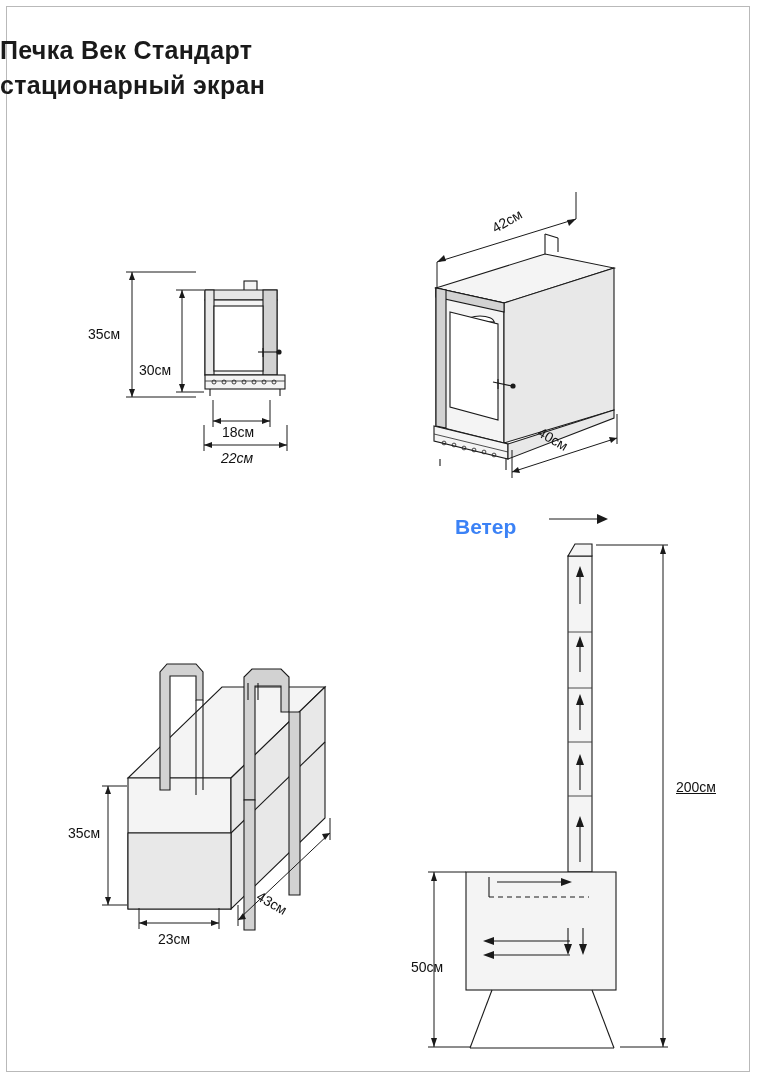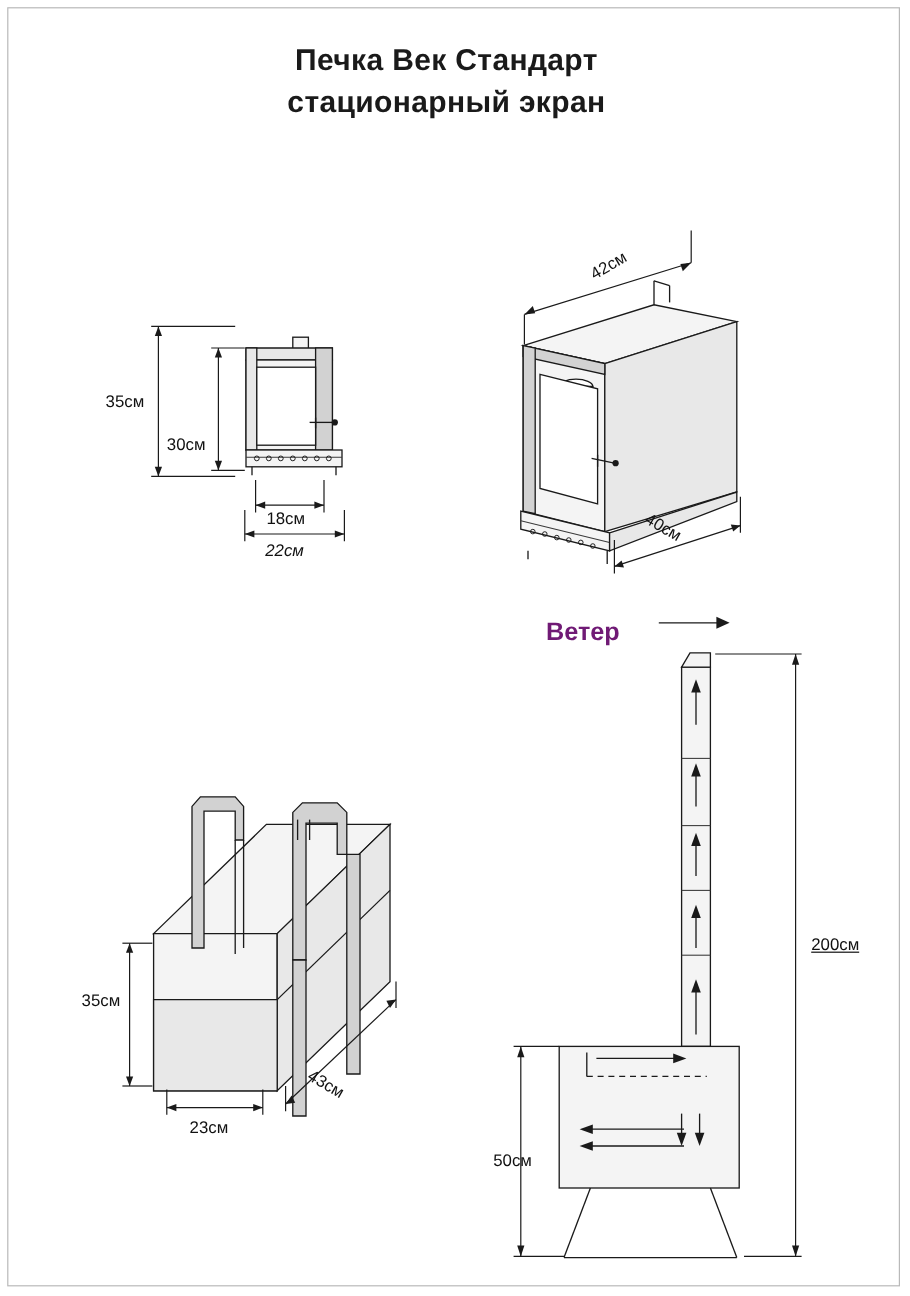--- a/index.html
+++ b/index.html
@@ -24,37 +24,37 @@
     width: 744px;
     height: 1066px;
     border: 1px solid #b9b9b9;
     box-sizing: border-box;
   }
   .title {
     position: absolute;
     left: 0;
     top: 36px;
     width: 744px;
-    text-align: center;
+    text-align: left;
     font-size: 25px;
     font-weight: bold;
     color: #1a1a1a;
     letter-spacing: 0.3px;
   }
   .title .line2 {
     display: block;
     margin-top: 6px;
   }
   .wind-label {
     position: absolute;
     left: 455px;
     top: 515px;
     font-size: 21px;
     font-weight: bold;
-    color: #701a75;
+    color: #3b82f6;
   }
   .dim {
     position: absolute;
     font-size: 14px;
     color: #111;
     white-space: nowrap;
   }
   .dim.rot42 {
     transform: rotate(-30deg);
     transform-origin: left top;

